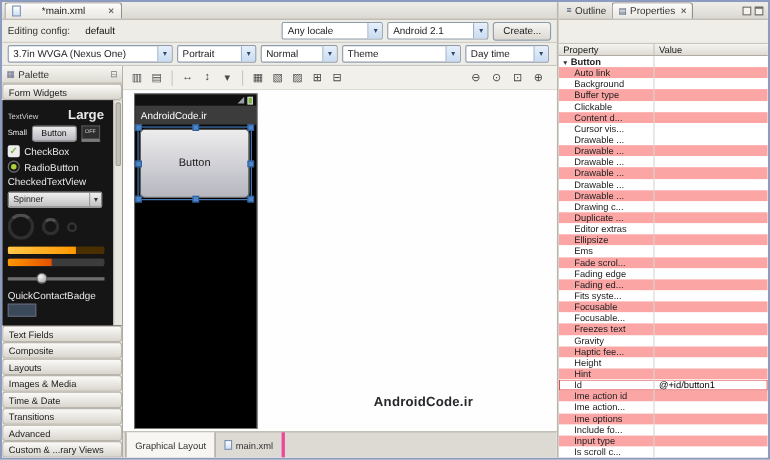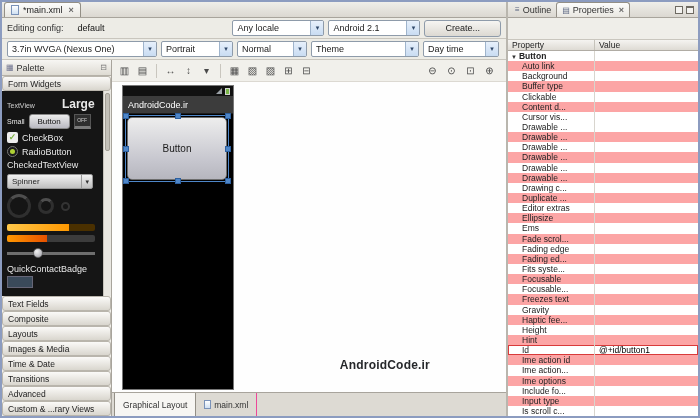--- a/index.html
+++ b/index.html
@@ -5,36 +5,36 @@
   * { box-sizing: border-box; margin: 0; padding: 0; }
   html,body { width:700px; height:418px; }
   body { font-family:"Liberation Sans", sans-serif; font-size:9px; color:#222; background:#D6D3CA; }
 
   .window { width:700px; height:418px; border:2px solid #8C9CC0; display:flex; background:#E8E6E0; overflow:hidden; }
 
   
   .editor-pane { width:506px; display:flex; flex-direction:column; border-right:2px solid #B9B6AE; background:#EDECE6; }
 
   .tab-bar { height:16px; background:linear-gradient(#EFEEEA,#DBD8D1); border-bottom:1px solid #A8A49C; display:flex; align-items:flex-end; padding-left:2px; }
-  .etab { display:flex; align-items:center; gap:4px; height:15px; padding:0 6px; background:linear-gradient(#FDFDFC,#E9E7E1); border:1px solid #938F86; border-bottom:none; border-radius:3px 3px 0 0; font-size:9px; }
+  .etab { display:flex; align-items:center; gap:19px; height:15px; padding:0 6px; background:linear-gradient(#FDFDFC,#E9E7E1); border:1px solid #938F86; border-bottom:none; border-radius:3px 3px 0 0; font-size:9px; }
   .file-icon { width:8px; height:10px; background:linear-gradient(#FFFFFF,#CFE0F2); border:1px solid #7A92B8; display:inline-block; }
   .file-icon.small { width:7px; height:9px; }
   .tab-close { color:#666; font-weight:bold; font-size:9px; cursor:default; margin-left:2px; }
 
   .config-bar, .device-bar { height:21px; display:flex; align-items:center; gap:4px; padding:0 5px; background:#EDECE6; border-bottom:1px solid #C9C6BE; }
   .cfg-label { color:#333; }
   .cfg-value { margin-left:10px; color:#111; }
   .spacer { flex:1; }
 
   .combo { height:16px; background:#fff; border:1px solid #8E9BAA; border-radius:2px; display:flex; align-items:center; justify-content:space-between; padding-left:4px; overflow:hidden; white-space:nowrap; }
   .combo .combo-text { overflow:hidden; text-overflow:ellipsis; white-space:nowrap; }
   .combo-arrow { width:13px; height:100%; background:linear-gradient(#E7F0FB,#C9DCF2); border-left:1px solid #9FB4CC; display:flex; align-items:center; justify-content:center; font-size:7px; color:#30486A; flex:none; margin-left:3px; }
   .w-locale { width:92px; } .w-platform { width:92px; }
   .w-device { width:150px; } .w-orient { width:72px; } .w-dock { width:70px; } .w-time { width:76px; } .w-theme { width:108px; }
-  .create-btn { height:17px; padding:0 20px; background:linear-gradient(#F6F5F2,#DCD9D2); border:1px solid #8E9BAA; border-radius:3px; font-family:"Liberation Sans",sans-serif; font-size:9px; color:#222; }
+  .create-btn { height:17px; padding:0 8px; background:linear-gradient(#F6F5F2,#DCD9D2); border:1px solid #8E9BAA; border-radius:3px; font-family:"Liberation Sans",sans-serif; font-size:9px; color:#222; }
 
   .editor-body { flex:1; display:flex; min-height:0; }
 
   
   .palette { width:110px; display:flex; flex-direction:column; border-right:1px solid #A8A49C; background:#EFEDE7; }
   .palette-header { height:16px; background:linear-gradient(#F7F6F3,#DEDBD3); border-bottom:1px solid #B5B1A8; display:flex; align-items:center; gap:3px; padding:0 4px; font-size:9px; color:#333; }
   .ph-icon { color:#6B6F8C; font-size:8px; }
   .ph-collapse { margin-left:auto; color:#777; font-size:8px; }
   .palette-section { height:15px; flex:none; background:linear-gradient(#FBFAF8,#D9D6CE); border:1px solid #B9B5AC; border-radius:3px; display:flex; align-items:center; padding:0 5px; font-size:8.5px; color:#222; white-space:nowrap; overflow:hidden; }
 
@@ -85,21 +85,21 @@
   .phone-content { position:relative; flex:1; background:#000; }
   .selection { position:absolute; left:2px; top:1px; width:104px; height:67px; border:1px solid #4E86C8; }
   .widget-button { position:absolute; left:1px; top:1px; right:1px; bottom:1px; background:linear-gradient(#EDEDED,#C6C6CE 70%,#B6B6BE); border:1px solid #6E6E6E; border-radius:5px; display:flex; align-items:center; justify-content:center; font-size:10px; color:#1a1a1a; }
   .handle { position:absolute; width:6px; height:6px; background:#4E86C8; border:1px solid #2D5F9E; }
   .h-nw{left:-3px;top:-3px;} .h-n{left:49px;top:-3px;} .h-ne{right:-3px;top:-3px;}
   .h-w{left:-3px;top:30px;} .h-e{right:-3px;top:30px;}
   .h-sw{left:-3px;bottom:-3px;} .h-s{left:49px;bottom:-3px;} .h-se{right:-3px;bottom:-3px;}
   .watermark { position:absolute; right:76px; bottom:20px; font-size:12px; font-weight:bold; color:#26282B; letter-spacing:0.2px; }
 
   .bottom-tabbar { height:24px; flex:none; background:#DDDAD3; border-top:1px solid #A8A49C; display:flex; align-items:stretch; padding-left:2px; }
-  .btab { display:flex; align-items:center; gap:3px; padding:0 8px; font-size:8.5px; color:#333; border-right:1px solid #ec4899; }
+  .btab { display:flex; align-items:center; gap:3px; padding:0 8px; font-size:8.5px; color:#333; border-right:3px solid #ec4899; }
   .btab.active { background:#F7F6F3; border-left:1px solid #938F86; border-right:1px solid #938F86; }
 
   
   .right-pane { flex:1; display:flex; flex-direction:column; background:#EFEEE9; min-width:0; }
   .rp-tabbar { height:16px; flex:none; background:linear-gradient(#EFEEEA,#DBD8D1); border-bottom:1px solid #A8A49C; display:flex; align-items:flex-end; padding-left:2px; }
   .rp-tab { display:flex; align-items:center; gap:3px; height:15px; padding:0 5px; font-size:9px; color:#333; }
   .rp-tab.active { background:linear-gradient(#FDFDFC,#E9E7E1); border:1px solid #938F86; border-bottom:none; border-radius:3px 3px 0 0; }
   .rp-tab-icon { color:#55617E; font-size:8px; }
   .rp-actions { margin-left:auto; display:flex; gap:3px; align-items:center; padding:0 4px 3px 0; }
   .winicon { width:8px; height:8px; border:1px solid #6E6A62; display:inline-block; background:#F4F3F0; }

